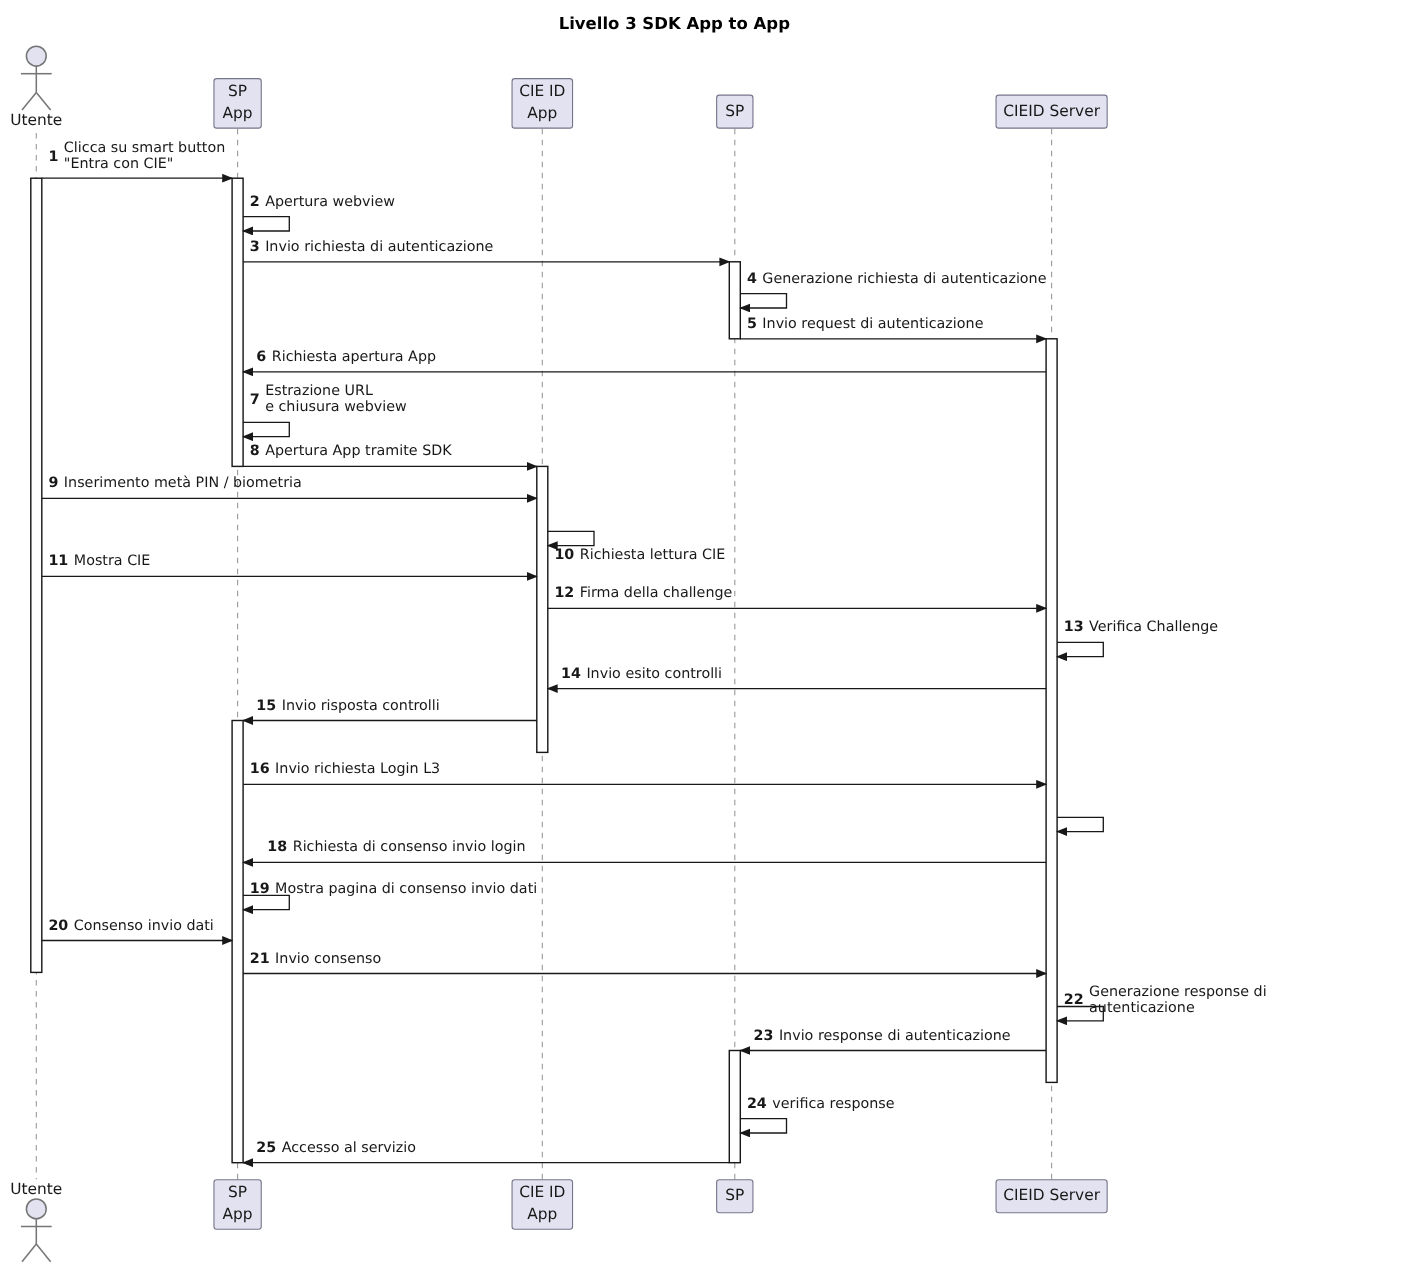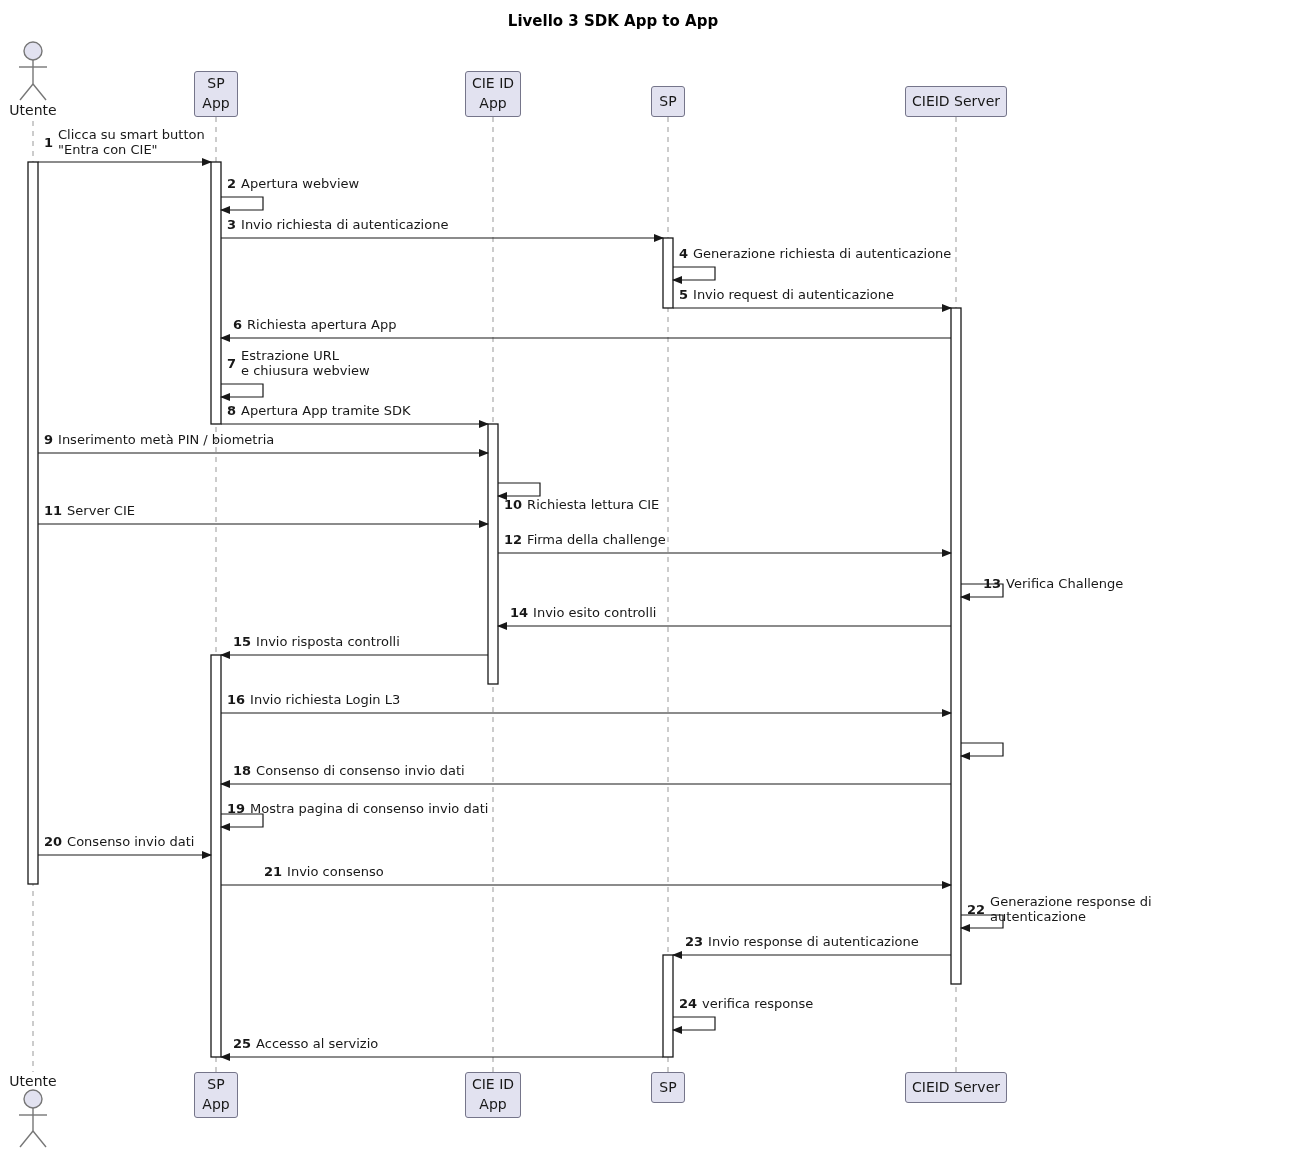--- a/index.html
+++ b/index.html
@@ -174,55 +174,55 @@
   <div class="msg" style="left:44px;  top:432px;">
       <b>9</b>
       <span>Inserimento metà PIN / biometria</span>
     </div>
   <div class="msg" style="left:504px; top:462px;margin-top:35px;">
       <b>10</b>
       <span>Richiesta lettura CIE</span>
     </div>
   <div class="msg" style="left:44px;  top:503px;">
       <b>11</b>
-      <span>Server CIE</span>
+      <span>Mostra CIE</span>
     </div>
   <div class="msg" style="left:504px; top:532px;">
       <b>12</b>
       <span>Firma della challenge</span>
     </div>
-  <div class="msg" style="left:967px; top:576px;margin-left:16px;">
+  <div class="msg" style="left:967px; top:563px;">
       <b>13</b>
       <span>Verifica Challenge</span>
     </div>
   <div class="msg" style="left:510px; top:605px;">
       <b>14</b>
       <span>Invio esito controlli</span>
     </div>
   <div class="msg" style="left:233px; top:634px;">
       <b>15</b>
       <span>Invio risposta controlli</span>
     </div>
   <div class="msg" style="left:227px; top:692px;align-items:flex-end;">
       <b>16</b>
       <span>Invio richiesta Login L3</span>
     </div>
-  <div class="msg" style="left:233px; top:763px;">
+  <div class="msg" style="left:243px; top:763px;">
       <b>18</b>
-      <span>Consenso di consenso invio dati</span>
+      <span>Richiesta di consenso invio login</span>
     </div>
   <div class="msg" style="left:227px; top:801px;">
       <b>19</b>
       <span>Mostra pagina di consenso invio dati</span>
     </div>
   <div class="msg" style="left:44px;  top:834px;">
       <b>20</b>
       <span>Consenso invio dati</span>
     </div>
-  <div class="msg" style="left:227px; top:864px;margin-left:37px;">
+  <div class="msg" style="left:227px; top:864px;">
       <b>21</b>
       <span>Invio consenso</span>
     </div>
   <div class="msg" style="left:967px; top:894px;">
       <b>22</b>
       <span>Generazione response di autenticazione</span>
     </div>
   <div class="msg" style="left:685px; top:934px;">
       <b>23</b>
       <span>Invio response di autenticazione</span>

